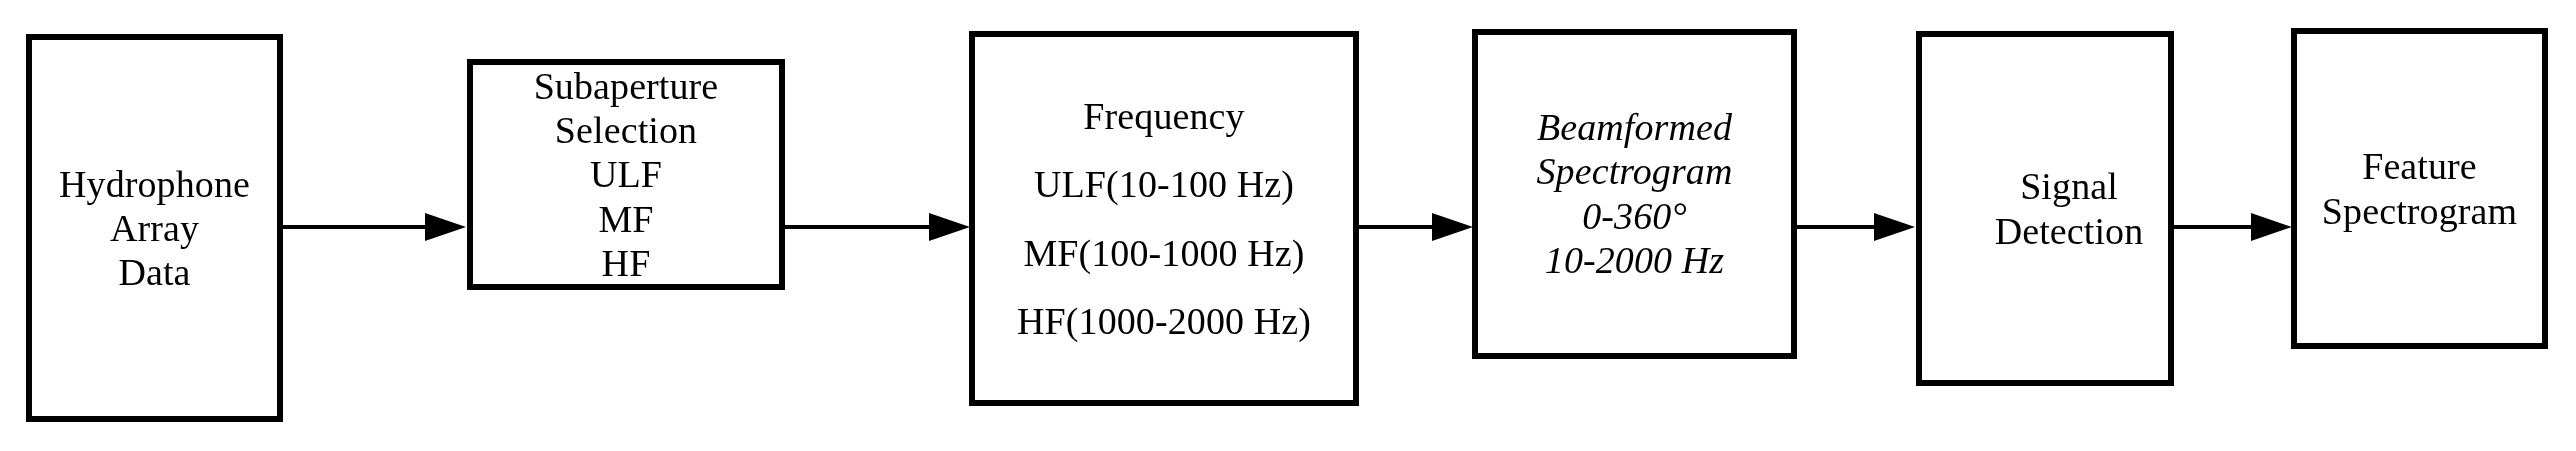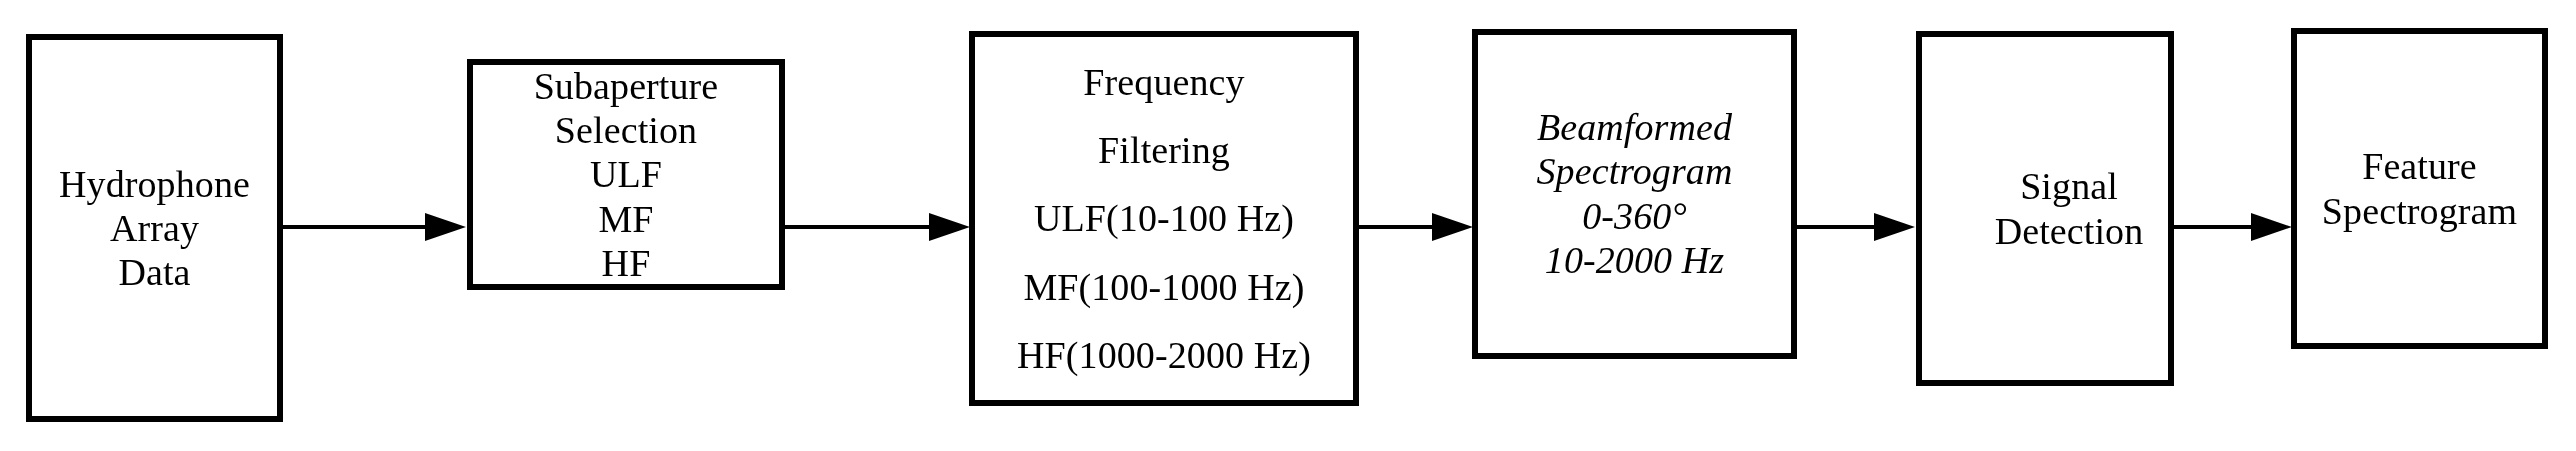--- a/index.html
+++ b/index.html
@@ -79,21 +79,20 @@
     <span class="line">HF</span>
   </div>
 
   <div class="arrow" style="left:785px; top:227px; width:185px;">
     <div class="shaft" style="width:147px;"></div>
     <div class="head" style="left:144px;"></div>
   </div>
 
   <div class="node" style="left:969px; top:31px; width:390px; height:375px;gap:24px;">
     <span class="line">Frequency</span>
-    <span class="line">Filtering</span>
     <span class="line">ULF(10-100 Hz)</span>
     <span class="line">MF(100-1000 Hz)</span>
     <span class="line">HF(1000-2000 Hz)</span>
   </div>
 
   <div class="arrow" style="left:1359px; top:227px; width:114px;">
     <div class="shaft" style="width:76px;"></div>
     <div class="head" style="left:73px;"></div>
   </div>
 

